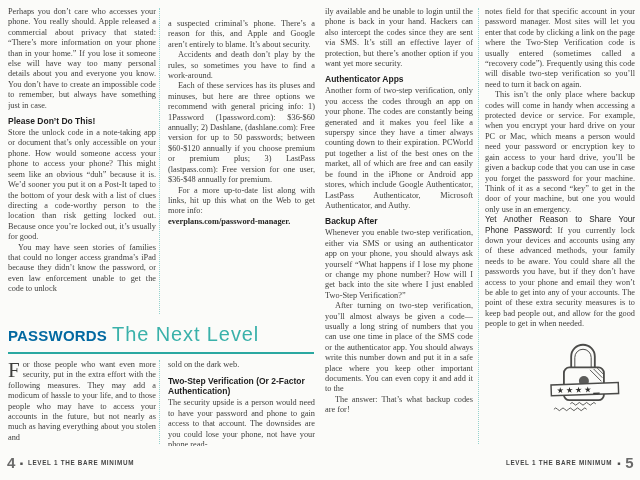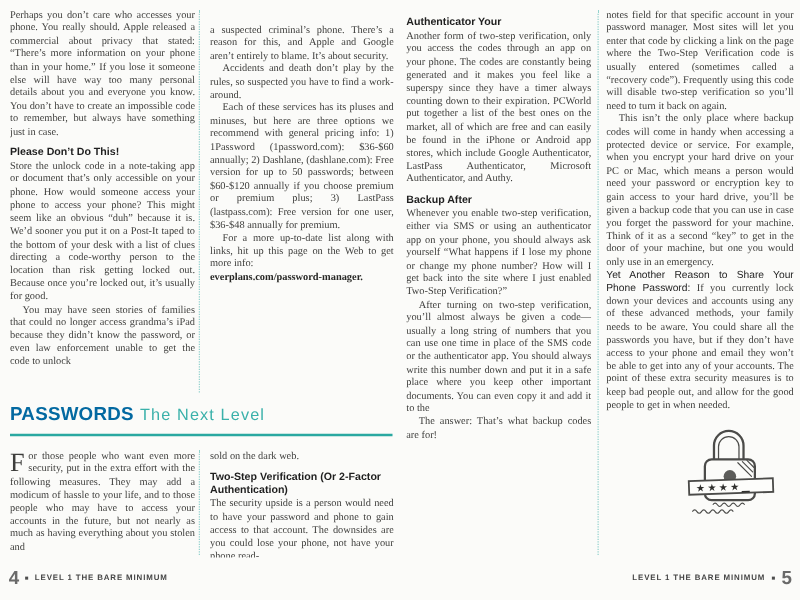--- a/index.html
+++ b/index.html
@@ -21,21 +21,21 @@
            color:#1f1f1f; margin:5px 0 2px; text-align:left; }
   .url { font-family:"Liberation Serif", serif; font-weight:bold; color:#272725; }
   .runin { font-family:"Liberation Sans", sans-serif; font-weight:normal; font-size:8.2px; color:#1f1f1f; }
   
   .col-a  { left:8px;  top:7px;  width:148px; height:309px; }
   .col-b  { left:168px; top:19px; width:147px; height:309px; }
   
   .section-head { position:absolute; left:8px; top:323px; width:306px; background:#fbfbf9;
                   border-bottom:2px solid #2aa8a1; padding-bottom:6px; font-family:"Liberation Sans", sans-serif; }
   .title-main { font-weight:bold; font-size:15px; color:#0369a1; letter-spacing:0.2px; }
-  .title-sub  { font-weight:normal; font-size:13px; color:#3ab1aa; letter-spacing:0.9px; margin-left:5px; }
+  .title-sub  { font-weight:normal; font-size:20px; color:#3ab1aa; letter-spacing:0.9px; margin-left:5px; }
   
   .col-a2 { left:8px;  top:360px; width:148px; height:86px; }
   .col-b2 { left:168px; top:360px; width:147px; height:86px; }
   .col-b2 h3.sub { margin-top:6px; }
   .dropcap { float:left; font-size:21px; line-height:18px; padding:1px 3px 0 0; color:#3e3e3c; }
   
   .col-c { left:5px;   top:7px; width:148px; height:441px; }
   .col-d { left:165px; top:7px; width:150px; height:446px; }
   .illustration-wrap { text-align:right; padding:2px 10px 0 0; }
   
@@ -58,23 +58,23 @@
 
     <div class="col col-a">
       <p>Perhaps you don’t care who accesses your phone. You really should. Apple released a commercial about privacy that stated: “There’s more information on your phone than in your home.” If you lose it someone else will have way too many personal details about you and everyone you know. You don’t have to create an impossible code to remember, but always have something just in case.</p>
       <h3 class="sub">Please Don’t Do This!</h3>
       <p>Store the unlock code in a note-taking app or document that’s only accessible on your phone. How would someone access your phone to access your phone? This might seem like an obvious “duh” because it is. We’d sooner you put it on a Post-It taped to the bottom of your desk with a list of clues directing a code-worthy person to the location than risk getting locked out. Because once you’re locked out, it’s usually for good.</p>
       <p class="ind">You may have seen stories of families that could no longer access grandma’s iPad because they didn’t know the password, or even law enforcement unable to get the code to unlock</p>
     </div>
 
     <div class="col col-b">
       <p>a suspected criminal’s phone. There’s a reason for this, and Apple and Google aren’t entirely to blame. It’s about security.</p>
-      <p class="ind">Accidents and death don’t play by the rules, so suspected you have to find a work-around.</p>
+      <p class="ind">Accidents and death don’t play by the rules, so sometimes you have to find a work-around.</p>
       <p class="ind">Each of these services has its pluses and minuses, but here are three options we recommend with general pricing info: 1) 1Password (1password.com): $36-$60 annually; 2) Dashlane, (dashlane.com): Free version for up to 50 passwords; between $60-$120 annually if you choose premium or premium plus; 3) LastPass (lastpass.com): Free version for one user, $36-$48 annually for premium.</p>
-      <p class="ind">For a more up-to-date list along with links, hit up this page on the Web to get more info:</p>
+      <p class="ind">For a more up-to-date list along with links, hit up this what on the Web to get more info:</p>
       <p class="url">everplans.com/password-manager.</p>
     </div>
 
     <div class="section-head">
       <span class="title-main">PASSWORDS</span><span class="title-sub">The Next Level</span>
     </div>
 
     <div class="col col-a2">
       <p><span class="dropcap">F</span><span>or those people who want even more security, put in the extra effort with the following measures. They may add a modicum of hassle to your life, and to those people who may have to access your accounts in the future, but not nearly as much as having everything about you stolen and</span></p>
     </div>
@@ -89,21 +89,22 @@
       <span class="page-num">4</span>
       <span class="bullet">■</span>
       <span class="footer-label">LEVEL 1 THE BARE MINIMUM</span>
     </div>
   </div>
 
   <div class="page page-right">
     <div class="divider div-r"></div>
 
     <div class="col col-c">
-      <h3 class="sub">Authenticator Your</h3>
+      <p>ily available and be unable to login until the phone is back in your hand. Hackers can also intercept the codes since they are sent via SMS. It’s still an effective layer of protection, but there’s another option if you want yet more security.</p>
+      <h3 class="sub">Authenticator Apps</h3>
       <p>Another form of two-step verification, only you access the codes through an app on your phone. The codes are constantly being generated and it makes you feel like a superspy since they have a timer always counting down to their expiration. PCWorld put together a list of the best ones on the market, all of which are free and can easily be found in the iPhone or Android app stores, which include Google Authenticator, LastPass Authenticator, Microsoft Authenticator, and Authy.</p>
       <h3 class="sub">Backup After</h3>
       <p>Whenever you enable two-step verification, either via SMS or using an authenticator app on your phone, you should always ask yourself “What happens if I lose my phone or change my phone number? How will I get back into the site where I just enabled Two-Step Verification?”</p>
       <p class="ind">After turning on two-step verification, you’ll almost always be given a code—usually a long string of numbers that you can use one time in place of the SMS code or the authenticator app. You should always write this number down and put it in a safe place where you keep other important documents. You can even copy it and add it to the</p>
       <p class="ind">The answer: That’s what backup codes are for!</p>
     </div>
 
     <div class="col col-d">
       <p>notes field for that specific account in your password manager. Most sites will let you enter that code by clicking a link on the page where the Two-Step Verification code is usually entered (sometimes called a “recovery code”). Frequently using this code will disable two-step verification so you’ll need to turn it back on again.</p>
       <p class="ind">This isn’t the only place where backup codes will come in handy when accessing a protected device or service. For example, when you encrypt your hard drive on your PC or Mac, which means a person would need your password or encryption key to gain access to your hard drive, you’ll be given a backup code that you can use in case you forget the password for your machine. Think of it as a second “key” to get in the door of your machine, but one you would only use in an emergency.</p>

